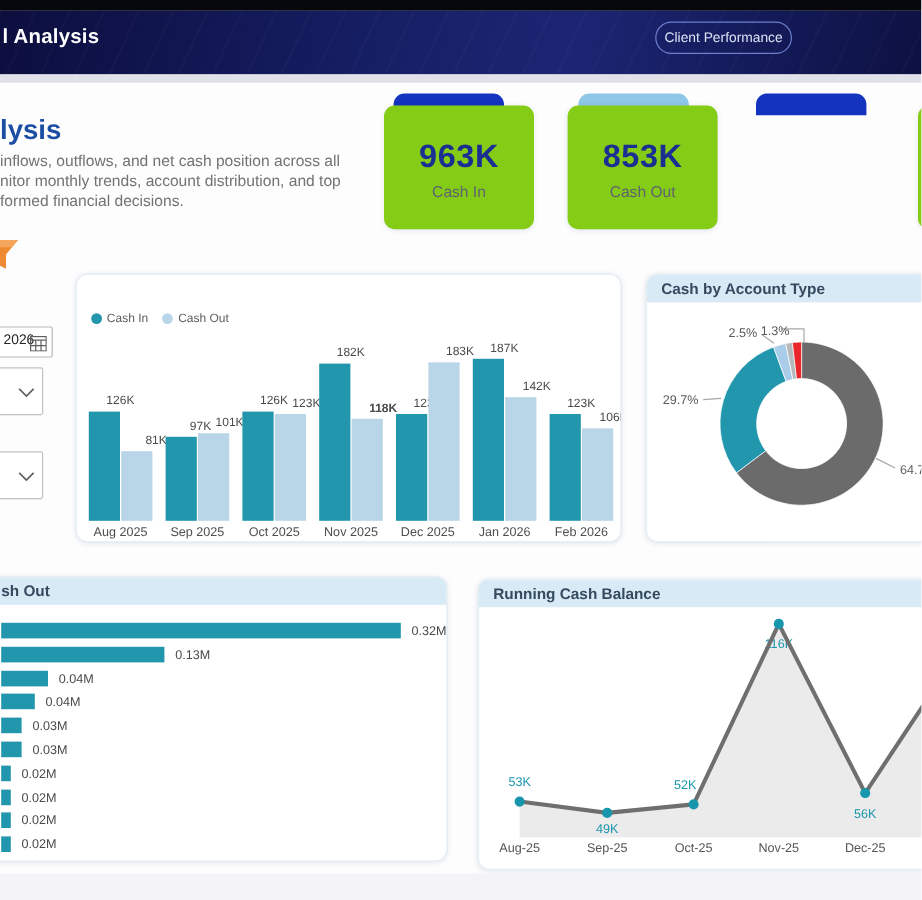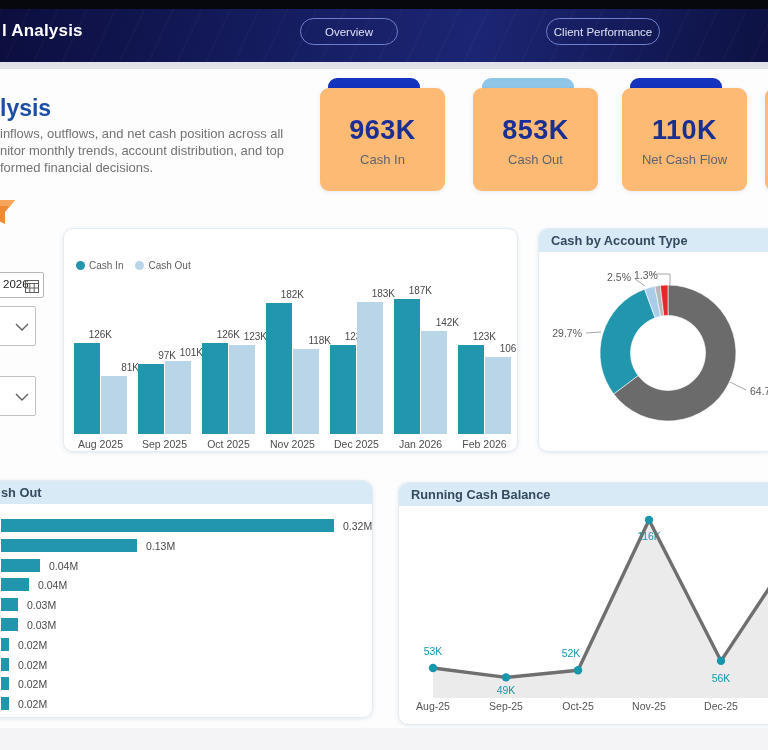--- a/index.html
+++ b/index.html
@@ -27,21 +27,21 @@
 
   
   .datebox { position:absolute; left:-30px; top:272px; width:74px; height:26px; background:#fff; border:1px solid #B9B7B4; border-radius:2px; }
   .datebox span { position:absolute; left:32px; top:5px; font-size:11.5px; color:#252423; }
   .datebox svg { position:absolute; right:4px; top:6px; }
   .dd { position:absolute; left:-30px; width:66px; height:40px; background:#fff; border:1px solid #C3C1BE; border-radius:2px; }
   .dd svg { position:absolute; right:6px; top:16px; }
 
   
   .kpi-tab { position:absolute; top:78px; width:92px; height:18px; border-radius:9px 9px 0 0; z-index:1; }
-  .kpi-card { position:absolute; top:88px; width:125px; height:103px; background:#fdba74; border-radius:9px; z-index:2;
+  .kpi-card { position:absolute; top:88px; width:125px; height:103px; background:#84cc16; border-radius:9px; z-index:2;
     box-shadow:0 1px 4px rgba(40,60,110,0.10); text-align:center; }
   .kpi-value { margin-top:27px; color:#1B2F92; font-size:27px; font-weight:600; letter-spacing:0.5px; }
   .kpi-label { margin-top:6px; color:#5E6470; font-size:13px; }
 
   
   .card { position:absolute; background:#fff; border:1px solid #E3EBF3; border-radius:10px; box-shadow:0 1px 4px rgba(30,60,90,0.10); overflow:hidden; }
   .band { position:absolute; left:0; top:0; right:0; height:23px; background:#D9EAF7; }
   .ctitle { position:absolute; top:4px; left:12px; font-size:12.8px; font-weight:700; color:#344A5E; white-space:nowrap; }
 
   
@@ -60,21 +60,20 @@
   svg text { font-family:"Liberation Sans","DejaVu Sans",sans-serif; }
 </style>
 </head>
 <body>
 
 <div class="canvas">
   <div class="topstrip"></div>
 
   <header class="topbar">
     <div class="app-title">l Analysis</div>
-    <div class="pill" style="left:300px;width:98px;">Overview</div>
     <div class="pill" style="left:546px;width:114px;">Client Performance</div>
   </header>
   <div class="subbar"></div>
 
   <div class="intro-title">lysis</div>
   <p class="intro-line" style="top:126px;">inflows, outflows, and net cash position across all</p>
   <p class="intro-line" style="top:143px;">nitor monthly trends, account distribution, and top</p>
   <p class="intro-line" style="top:160px;">formed financial decisions.</p>
 
   <svg style="position:absolute;left:-13px;top:197px;" width="30" height="30" viewBox="0 0 30 30">
@@ -106,24 +105,20 @@
   <div class="kpi-card" style="left:320px;">
     <div class="kpi-value">963K</div>
     <div class="kpi-label">Cash In</div>
   </div>
   <div class="kpi-tab" style="left: 482px; background: rgb(143, 199, 233);"></div>
   <div class="kpi-card" style="left:473px;">
     <div class="kpi-value">853K</div>
     <div class="kpi-label">Cash Out</div>
   </div>
   <div class="kpi-tab" style="left: 630px; background: rgb(20, 51, 190);"></div>
-  <div class="kpi-card" style="left:622px;">
-    <div class="kpi-value">110K</div>
-    <div class="kpi-label">Net Cash Flow</div>
-  </div>
   <div class="kpi-card" style="left:765px;width:60px;"></div>
 
   <div class="card" style="left:63px;top:228px;width:455px;height:224px;">
     <div class="legend" id="legend-bars">
       <span class="li">
           <span class="dot" style="background: rgb(33, 150, 172);"></span>
           <span>Cash In</span>
         </span>
       <span class="li">
           <span class="dot" style="background: rgb(185, 213, 232);"></span>
@@ -142,21 +137,21 @@
         <div class="vbar-label" style="left: 89px; top: 118px;">101K</div>
         <div class="month-label" style="left: 63px; top: 209px;">Sep 2025</div>
         <div class="vbar" style="left: 138px; top: 114px; width: 26px; height: 91px; background: rgb(33, 150, 172);"></div>
         <div class="vbar-label" style="left: 126px; top: 100px;">126K</div>
         <div class="vbar" style="left: 165px; top: 116px; width: 26px; height: 89px; background: rgb(185, 213, 232);"></div>
         <div class="vbar-label" style="left: 153px; top: 102px;">123K</div>
         <div class="month-label" style="left: 127px; top: 209px;">Oct 2025</div>
         <div class="vbar" style="left: 202px; top: 74px; width: 26px; height: 131px; background: rgb(33, 150, 172);"></div>
         <div class="vbar-label" style="left: 190px; top: 60px;">182K</div>
         <div class="vbar" style="left: 229px; top: 120px; width: 26px; height: 85px; background: rgb(185, 213, 232);"></div>
-        <div class="vbar-label" style="left: 217px; top: 106px;">118K</div>
+        <div class="vbar-label" style="left: 217px; top: 106px; font-weight: bold;">118K</div>
         <div class="month-label" style="left: 191px; top: 209px;">Nov 2025</div>
         <div class="vbar" style="left: 266px; top: 116px; width: 26px; height: 89px; background: rgb(33, 150, 172);"></div>
         <div class="vbar-label" style="left: 254px; top: 102px;">123K</div>
         <div class="vbar" style="left: 293px; top: 73px; width: 26px; height: 132px; background: rgb(185, 213, 232);"></div>
         <div class="vbar-label" style="left: 281px; top: 59px;">183K</div>
         <div class="month-label" style="left: 255px; top: 209px;">Dec 2025</div>
         <div class="vbar" style="left: 330px; top: 70px; width: 26px; height: 135px; background: rgb(33, 150, 172);"></div>
         <div class="vbar-label" style="left: 318px; top: 56px;">187K</div>
         <div class="vbar" style="left: 357px; top: 102px; width: 26px; height: 103px; background: rgb(185, 213, 232);"></div>
         <div class="vbar-label" style="left: 345px; top: 88px;">142K</div>

